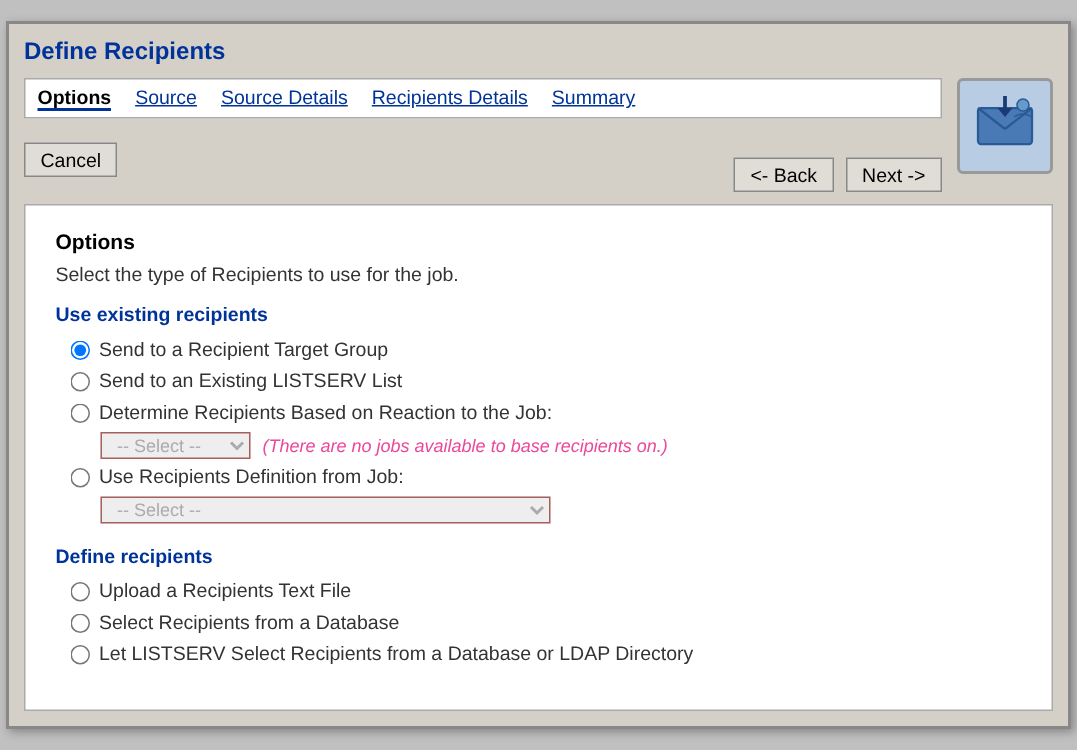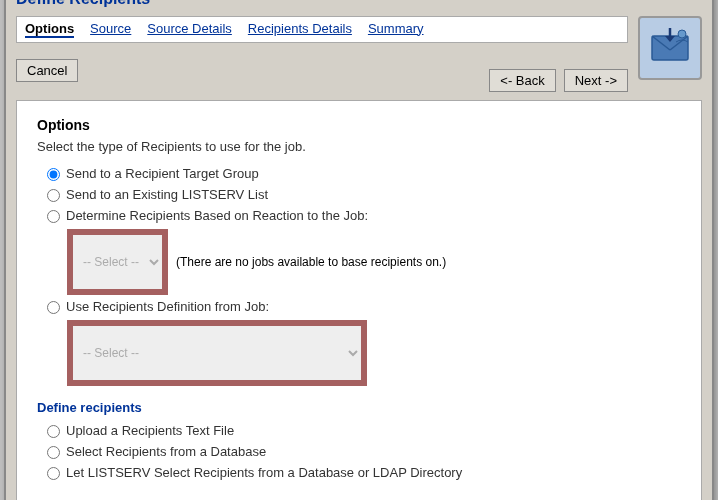--- a/index.html
+++ b/index.html
@@ -124,30 +124,31 @@
     }
     .select-row {
       display: flex;
       align-items: center;
       gap: 8px;
       margin-top: 2px;
       margin-bottom: 4px;
       padding-left: 20px;
     }
     .select-disabled {
-      padding: 19px 6px;
-      border: 6px solid #7f1d1d;
+      padding: 0 6px;
+      border: 1px solid #7f1d1d;
       background: #e8e8e8;
       color: #888;
       font-size: 12px;
       min-width: 100px;
       cursor: not-allowed;
     }
     .hint-text {
-      color: #000000;
+      color: #ec4899;
+      font-style: italic;
       font-size: 12px;
     }
     .select-wide {
       min-width: 300px;
     }
     .cancel-area {
       display: flex;
       justify-content: space-between;
       align-items: center;
       margin-bottom: 4px;
@@ -193,20 +194,21 @@
         <circle cx="34" cy="8" r="4" fill="#6699cc" stroke="#2a5a95" stroke-width="1"></circle>
         <path d="M28 16 Q34 12 40 16" stroke="#2a5a95" stroke-width="1" fill="none"></path>
       </svg>
     </div>
   </div>
 
   <div class="main-panel">
     <div class="section-title">Options</div>
     <div class="section-desc">Select the type of Recipients to use for the job.</div>
 
+    <div class="group-title">Use existing recipients</div>
     <div class="radio-group">
 
       <div class="radio-item">
         <input type="radio" name="recipient-type" id="r1" checked="" style="">
         <label for="r1" class="radio-label">Send to a Recipient Target Group</label>
       </div>
 
       <div class="radio-item">
         <input type="radio" name="recipient-type" id="r2" style="">
         <label for="r2" class="radio-label">Send to an Existing LISTSERV List</label>

